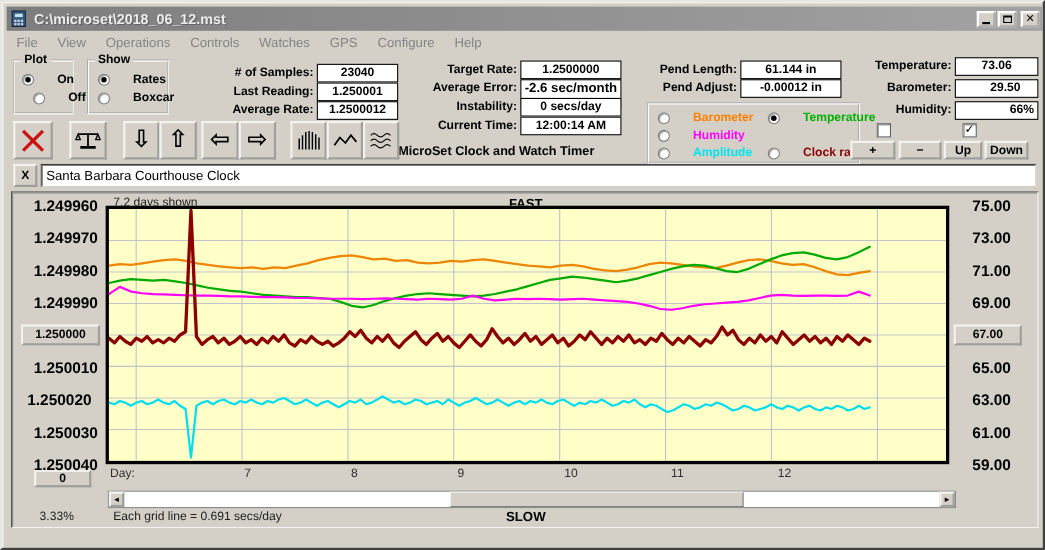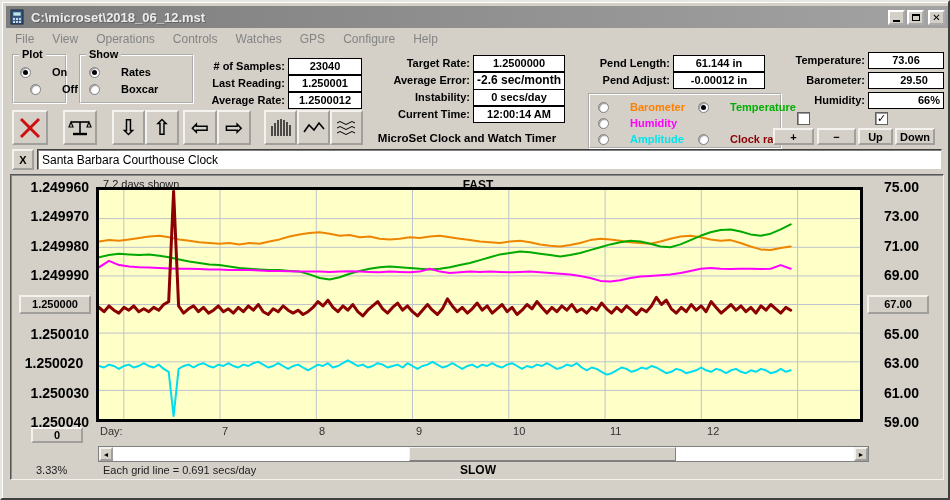--- a/index.html
+++ b/index.html
@@ -100,21 +100,21 @@
     <div class="radio-row" style="left:6px;top:10px;">
       <span class="radio checked"></span>
       <span>On</span>
     </div>
     <div class="radio-row" style="left:16px;top:27px;">
       <span class="radio"></span>
       <span>Off</span>
     </div>
   </div>
 
-  <div class="abs grp" style="left:77px;top:52px;width:115px;height:50px;">
+  <div class="abs grp" style="left:77px;top:52px;width:75px;height:50px;">
     <span class="grp-label">Show</span>
     <div class="radio-row" style="left:8px;top:10px;">
       <span class="radio checked"></span>
       <span>Rates</span>
     </div>
     <div class="radio-row" style="left:8px;top:27px;">
       <span class="radio"></span>
       <span>Boxcar</span>
     </div>
   </div>
@@ -127,21 +127,21 @@
   <div class="fbox" style="left:286px;top:90px;width:74px;height:17px;">1.2500012</div>
 
   <div class="flabel" style="left:368px;top:55px;width:100px;">Target Rate:</div>
   <div class="fbox" style="left:471px;top:53px;width:92px;height:17px;">1.2500000</div>
   <div class="flabel" style="left:368px;top:72px;width:100px;">Average Error:</div>
   <div class="fbox" style="left:471px;top:70px;width:92px;height:26px;font-size:12px;">-2.6 sec/month</div>
   <div class="flabel" style="left:368px;top:89px;width:100px;">Instability:</div>
   <div class="fbox" style="left:471px;top:87px;width:92px;height:17px;">0 secs/day</div>
   <div class="flabel" style="left:368px;top:106px;width:100px;">Current Time:</div>
   <div class="fbox" style="left:471px;top:104px;width:92px;height:17px;">12:00:14 AM</div>
-  <div class="abs bold" style="left:360px;top:130px;width:210px;text-align:center;font-size:11.5px;">MicroSet Clock and Watch Timer</div>
+  <div class="abs bold" style="left:360px;top:130px;width:210px;font-size:11.5px;">MicroSet Clock and Watch Timer</div>
 
   <div class="flabel" style="left:578px;top:55px;width:90px;">Pend Length:</div>
   <div class="fbox" style="left:671px;top:53px;width:92px;height:17px;">61.144 in</div>
   <div class="flabel" style="left:578px;top:72px;width:90px;">Pend Adjust:</div>
   <div class="fbox" style="left:671px;top:70px;width:92px;height:17px;">-0.00012 in</div>
 
   <div class="abs grp" style="left:586px;top:91px;width:194px;height:56px;background:#d4d0c8;">
     <div class="radio-row" style="left:8px;top:6px;color:#FF8000;">
       <span class="radio"></span>
       <span>Barometer</span>

